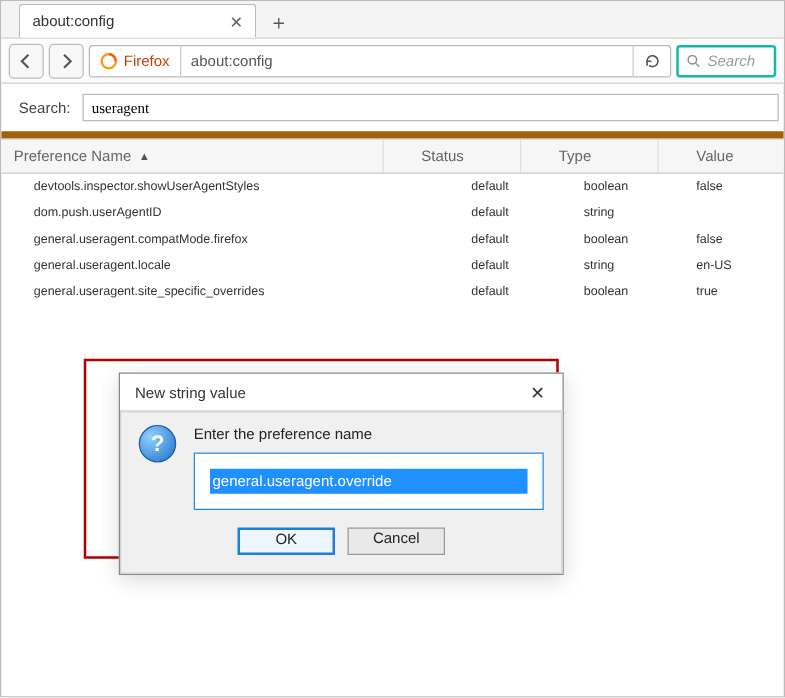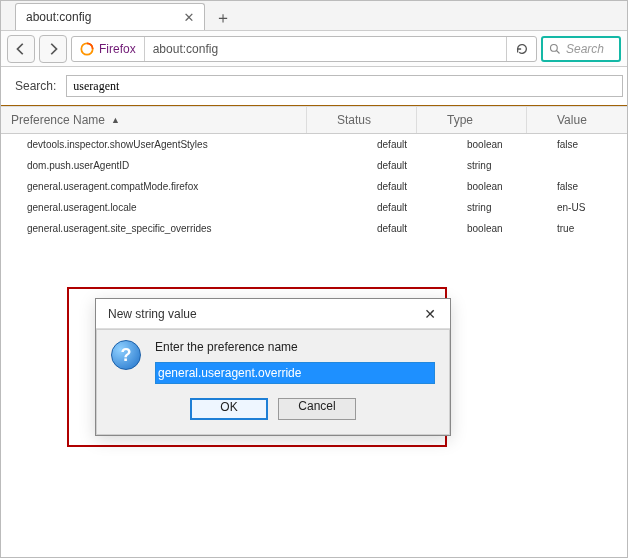--- a/index.html
+++ b/index.html
@@ -10,29 +10,29 @@
   .tabstrip { height:30px; background:#f4f4f4; border-bottom:1px solid #ccc; display:flex; align-items:flex-end; padding-left:14px; }
   .tab { height:27px; width:190px; background:#fff; border:1px solid #bbb; border-bottom:none; border-radius:3px 3px 0 0; display:flex; align-items:center; justify-content:space-between; padding:0 8px 0 10px; font-size:12px; color:#333; }
   .tab .close { width:14px; height:14px; display:inline-flex; align-items:center; justify-content:center; color:#666; font-size:13px; }
   .newtab { width:24px; height:24px; margin-left:6px; display:flex; align-items:center; justify-content:center; color:#555; font-size:16px; }
 
   
   .navbar { height:36px; border-bottom:1px solid #ccc; display:flex; align-items:center; padding:0 6px; gap:4px; background:#fcfcfc; }
   .nav-btn { width:28px; height:28px; border:1px solid #bbb; border-radius:4px; display:flex; align-items:center; justify-content:center; background:#f8f8f8; }
   .nav-btn svg { display:block; }
   .urlbar { flex:1; height:26px; border:1px solid #bbb; border-radius:3px; display:flex; align-items:center; overflow:hidden; background:#fff; }
-  .identity { display:flex; align-items:center; gap:5px; padding:0 8px; border-right:1px solid #ccc; height:100%; color:#701a75; }
+  .identity { display:flex; align-items:center; gap:5px; padding:0 8px; border-right:1px solid #ccc; height:100%; color:#c2410c; }
   .url-text { padding:0 8px; color:#555; flex:1; }
   .reload { width:30px; height:26px; display:flex; align-items:center; justify-content:center; border-left:1px solid #ccc; color:#555; }
   .searchbox { width:80px; height:26px; border:2px solid #14b8a6; border-radius:3px; display:flex; align-items:center; padding:0 6px; gap:5px; background:#fff; }
   .searchbox svg { flex-shrink:0; }
   .searchbox span { color:#999; font-style:italic; }
 
   
-  .searchrow { display:flex; align-items:center; padding:8px 4px 8px 14px; gap:10px; border-bottom:1px solid #a16207;justify-content:center; }
+  .searchrow { display:flex; align-items:center; padding:8px 4px 8px 14px; gap:10px; border-bottom:6px solid #a16207;justify-content:center; }
   .searchrow label { color:#444; }
   .searchrow input { flex:1; height:22px; border:1px solid #bbb; padding:0 6px; font-family:Liberation Serif, serif; font-size:12px; }
 
   
   .table { width:100%; }
   .thead { display:flex; background:#f6f6f6; border-top:1px solid #ddd; border-bottom:1px solid #ccc;gap:20px; }
   .th { padding:6px 10px; color:#666; font-size:12px; display:flex; align-items:center; gap:6px; border-right:1px solid #ddd; }
   .col-name { flex:1; }
   .col-status { width:90px; }
   .col-type { width:90px; }
@@ -46,21 +46,21 @@
 
   
   .dialog { position:absolute; left:94px; top:297px; width:356px; background:#fff; border:1px solid #888; box-shadow:0 4px 16px rgba(0,0,0,0.15); }
   .dlg-title { height:30px; display:flex; align-items:center; justify-content:space-between; padding:0 6px 0 12px; border-bottom:1px solid #ddd; font-size:12px; color:#333; }
   .dlg-close { width:28px; height:22px; display:flex; align-items:center; justify-content:center; font-size:14px; }
   .dlg-body { padding:10px 14px 14px 14px; border:1px solid #cfcfcf; margin:0; background:#f0f0f0; }
   .dlg-inner { display:flex; align-items:flex-start; gap:14px; }
   .q-icon { width:30px; height:30px; border-radius:50%; background:radial-gradient(circle at 30% 30%, #8fd0ff, #1e70c8); display:flex; align-items:center; justify-content:center; color:#fff; font-weight:bold; font-size:18px; flex-shrink:0; border:1px solid #1a5fa8; }
   .dlg-content { flex:1; }
   .dlg-label { margin-bottom:8px; color:#222; }
-  .dlg-input-wrap { border:1px solid #2288dd; padding:0; background:#fff; }
+  .dlg-input-wrap { border:1px solid #2288dd; padding:12px; background:#fff; }
   .dlg-input { border:none; width:100%; height:20px; padding:1px 2px; font-family:inherit; font-size:12px; background:#1e90ff; color:#fff; }
   .dlg-input::selection { background:#1e90ff; color:#fff; }
   .dlg-buttons { display:flex; gap:10px; justify-content:center; margin-top:14px; }
   .btn { width:78px; height:22px; border:1px solid #999; background:#e9e9e9; font-size:12px; color:#222; display:flex; align-items:flex-start; justify-content:center; }
   .btn.primary { border:2px solid #1e7fd6; background:#eef6ff; }
 
 </style>
 </head>
 <body>
 

